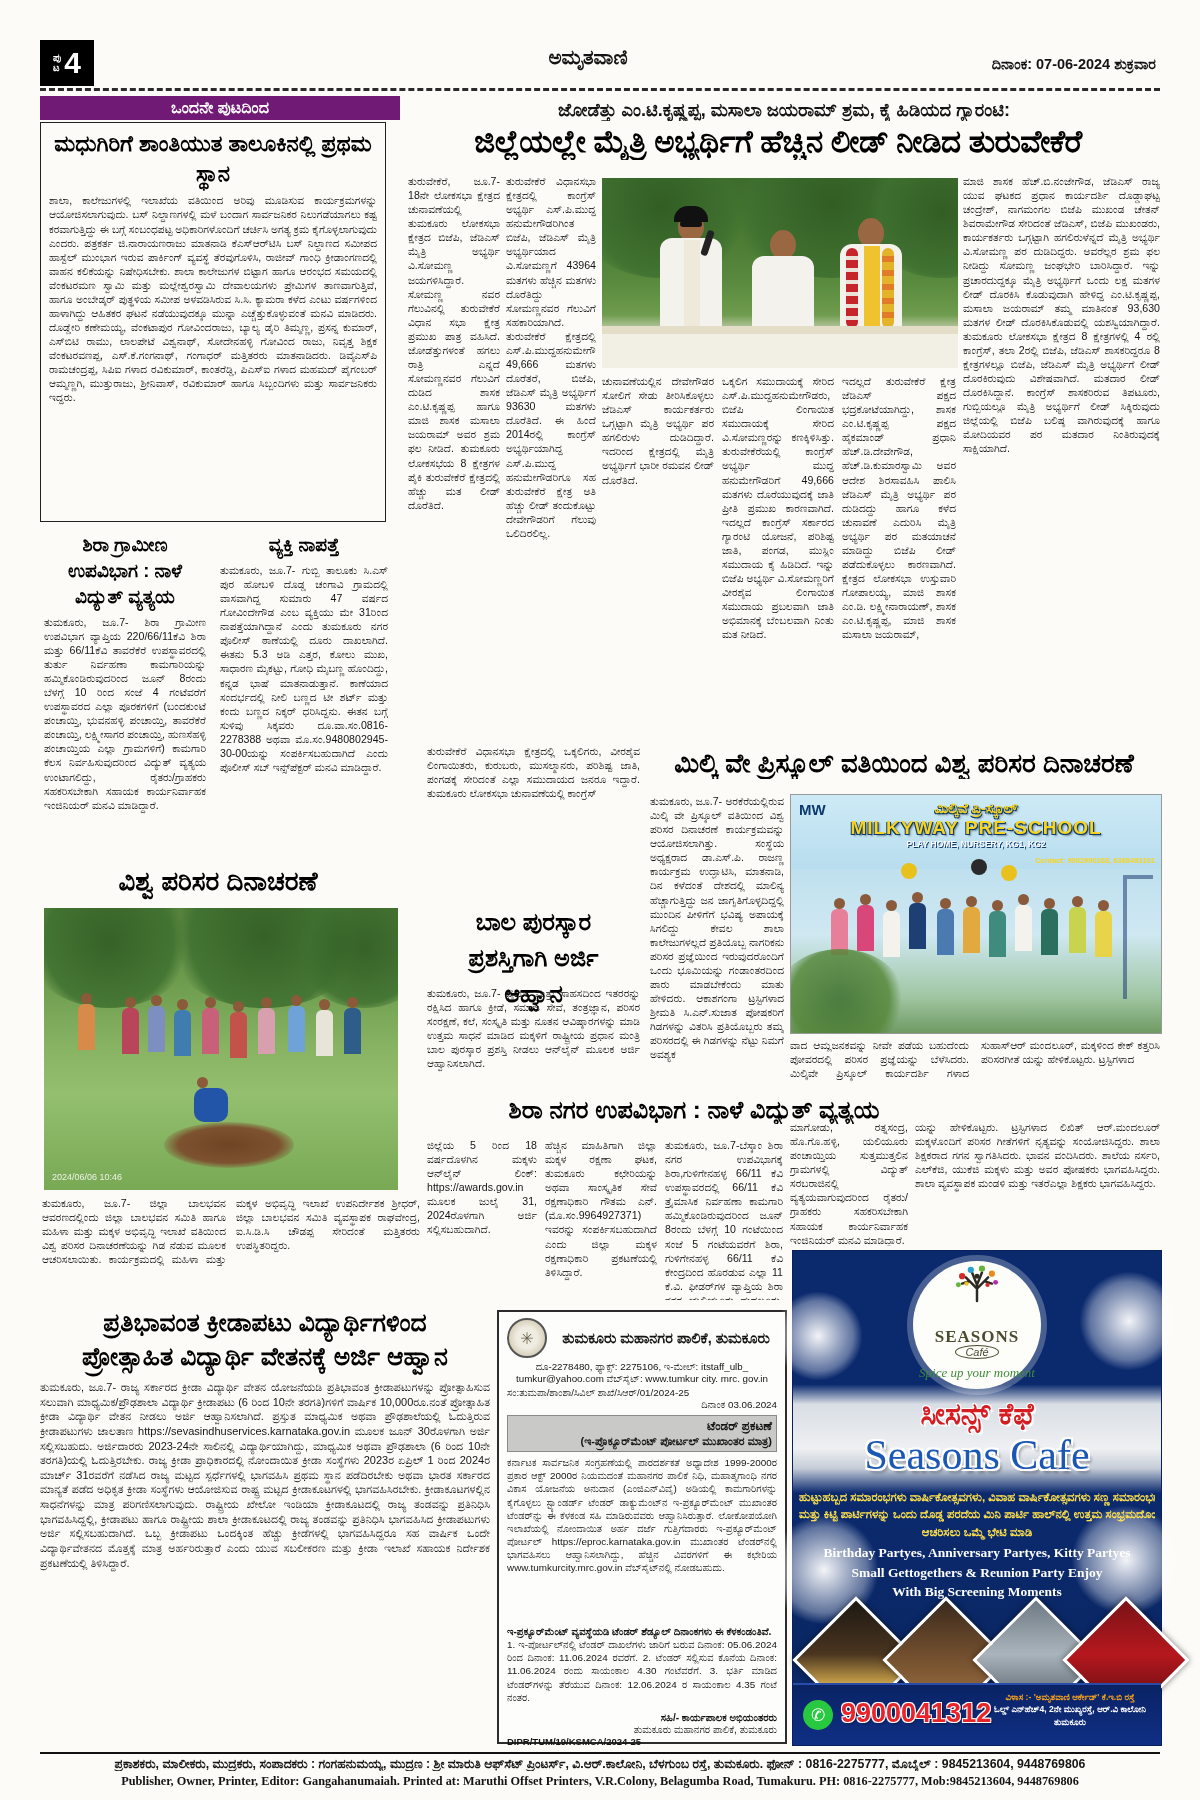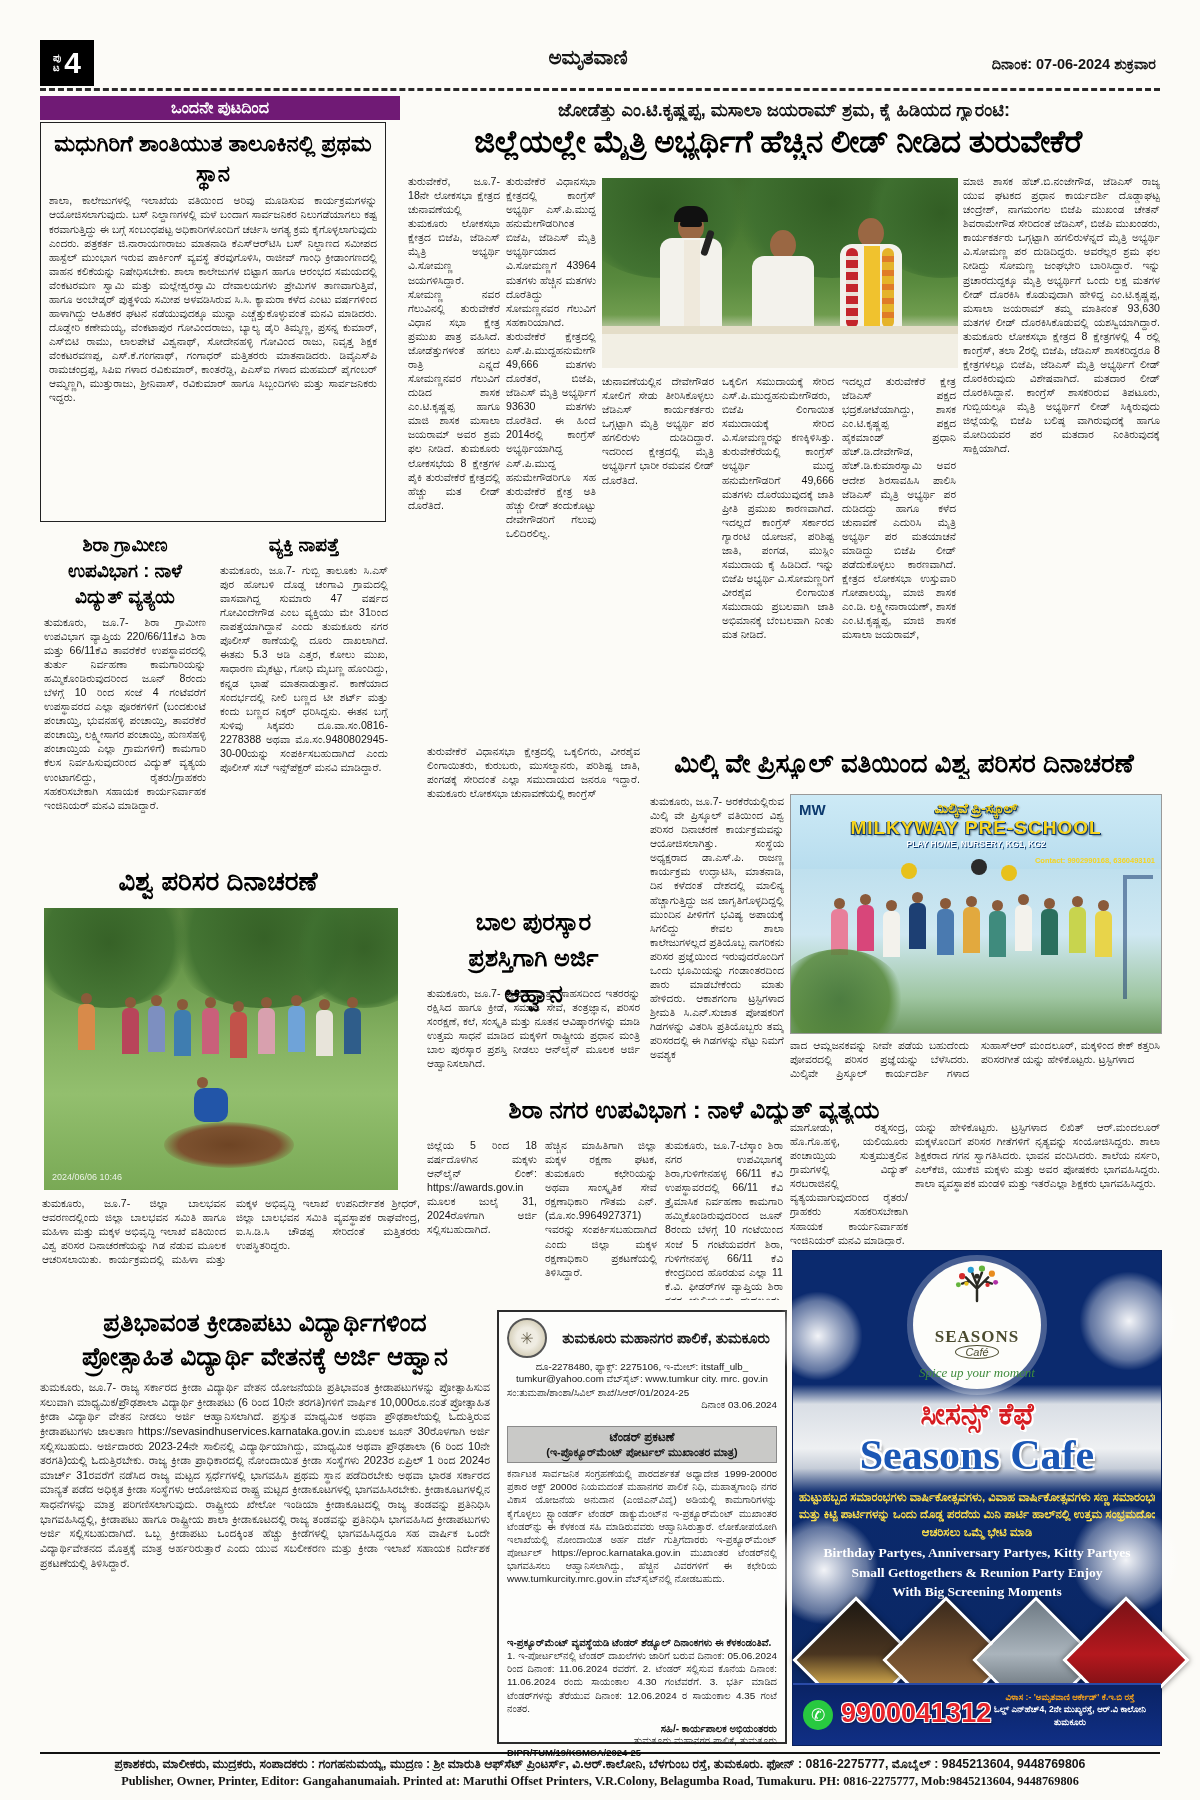--- a/index.html
+++ b/index.html
@@ -44,21 +44,21 @@
   .tender{border:2px solid #2c2c2c;background:#fdfdfb;font-size:10.2px;}
   .tender .graybar{background:#c9c9c7;border:1px solid #8a8a8a;text-align:center;font-weight:bold;font-size:12px;padding:2px 4px;line-height:1.35;}
   .seal{width:36px;height:36px;border-radius:50%;border:2px solid #555;background:radial-gradient(circle,#efece2 40%,#d8d2bd 70%);display:flex;align-items:center;justify-content:center;font-size:16px;color:#6b6450;}
   
   .ad{background:linear-gradient(180deg,#0b2a6e 0%,#0b2a6e 27%,#d9dee5 31%,#eef0f2 40%,#c6cdd8 44%,#0b2a6e 49%,#0a2763 84%,#10307c 100%);}
   .ad .logo-circle{position:absolute;left:50%;transform:translateX(-50%);border-radius:50%;background:#fdfdfa;box-shadow:0 0 0 6px rgba(255,255,255,.25);}
   .dia{position:absolute;width:84px;height:84px;transform:rotate(45deg);border:3px solid #fff;overflow:hidden;box-shadow:0 0 6px rgba(0,0,0,.5);}
   .wa{display:inline-flex;width:30px;height:30px;border-radius:50%;background:#28c940;color:#fff;align-items:center;justify-content:center;font-size:17px;vertical-align:middle;}
   .phone-big{font-size:27px;font-weight:bold;color:#e8232a;text-shadow:-1px -1px 0 #fff,1px -1px 0 #fff,-1px 1px 0 #fff,1px 1px 0 #fff,2px 2px 2px rgba(0,0,0,.4);}
   .kn-cafe{font-size:30px;font-weight:bold;color:#d61d22;text-shadow:-1px -1px 0 #fff,1px -1px 0 #fff,-1px 1px 0 #fff,2px 2px 0 #fff;}
-  .en-cafe{font-size:42px;font-weight:bold;color:#1b57b5;font-family:"Liberation Serif","DejaVu Serif",serif;
+  .en-cafe{font-size:42px;font-weight:normal;color:#1b57b5;font-family:"Liberation Serif","DejaVu Serif",serif;
            text-shadow:-2px -2px 0 #fff,2px -2px 0 #fff,-2px 2px 0 #fff,2px 2px 0 #fff,3px 4px 3px rgba(0,0,0,.35);}
   .yellow-desc{color:#ffe14d;font-size:11.5px;font-weight:bold;line-height:1.5;}
   .white-desc{color:#fff;font-size:13.5px;font-weight:bold;line-height:1.45;font-family:"Liberation Serif","DejaVu Serif",serif;}
   .flower{position:absolute;border-radius:50%;background:radial-gradient(circle,rgba(255,255,255,.95) 0%,rgba(255,255,255,.35) 55%,transparent 70%);}
   .banner-title{font-weight:bold;color:#f6d41f;text-shadow:1px 1px 0 #0d3a6e,-1px 1px 0 #0d3a6e,2px 2px 2px rgba(0,0,0,.4);}
   .footer-line{font-weight:bold;font-size:12.3px;text-align:center;white-space:nowrap;overflow:hidden;}
 </style>
 </head>
 <body>
 
@@ -212,21 +212,21 @@
   </div>
 
   <div class="abs tender" style="left:497px;top:1310px;width:290px;height:434px;padding:6px 8px;box-sizing:border-box;">
     <div style="display:flex;align-items:center;gap:8px;">
       <div class="seal">✳</div>
       <div style="flex:1;text-align:center;font-weight:bold;font-size:14.5px;">ತುಮಕೂರು ಮಹಾನಗರ ಪಾಲಿಕೆ, ತುಮಕೂರು</div>
     </div>
     <div class="ctr" style="font-size:9.8px;margin-top:3px;">ದೂ-2278480, ಫ್ಯಾಕ್ಸ್: 2275106, ಇ-ಮೇಲ್: itstaff_ulb_ tumkur@yahoo.com ವೆಬ್‌ಸೈಟ್: www.tumkur city. mrc. gov.in</div>
     <div style="font-size:9.8px;margin-top:2px;">ಸಂ:ತುಮಪಾ/ಶಾಂಶಾ/ಸಿವಿಲ್ ಶಾಖೆ/ಸಿಆರ್/01/2024-25</div>
     <div style="font-size:9.8px;text-align:right;">ದಿನಾಂಕ 03.06.2024</div>
-    <div class="graybar" style="margin-top:15px;">
+    <div class="graybar" style="margin-top:4px;text-align:right;">
       <div>ಟೆಂಡರ್ ಪ್ರಕಟಣೆ</div>
       <div style="font-size:11px;">(ಇ-ಪ್ರೊಕ್ಯೂರ್‌ಮೆಂಟ್ ಪೋರ್ಟಲ್ ಮುಖಾಂತರ ಮಾತ್ರ)</div>
     </div>
     <div class="bt" style="margin-top:4px;font-size:9.9px;height:168px;">ಕರ್ನಾಟಕ ಸಾರ್ವಜನಿಕ ಸಂಗ್ರಹಣೆಯಲ್ಲಿ ಪಾರದರ್ಶಕತೆ ಅಧ್ಯಾದೇಶ 1999-2000ರ ಪ್ರಕಾರ ಆಕ್ಟ್ 2000ರ ನಿಯಮದಂತೆ ಮಹಾನಗರ ಪಾಲಿಕೆ ನಿಧಿ, ಮಹಾತ್ಮಗಾಂಧಿ ನಗರ ವಿಕಾಸ ಯೋಜನೆಯ ಅನುದಾನ (ಎಂಜಿಎನ್‌ವಿವೈ) ಅಡಿಯಲ್ಲಿ ಕಾಮಗಾರಿಗಳನ್ನು ಕೈಗೊಳ್ಳಲು ಸ್ಟ್ಯಾಂಡರ್ಡ್ ಟೆಂಡರ್ ಡಾಕ್ಯುಮೆಂಟ್‌ನ ಇ-ಪ್ರಕ್ಯೂರ್‌ಮೆಂಟ್ ಮುಖಾಂತರ ಟೆಂಡರ್‌ನ್ನು ಈ ಕೆಳಕಂಡ ಸಹಿ ಮಾಡಿರುವವರು ಆಹ್ವಾನಿಸಿರುತ್ತಾರೆ. ಲೋಕೋಪಯೋಗಿ ಇಲಾಖೆಯಲ್ಲಿ ನೋಂದಾಯಿತ ಅರ್ಹ ದರ್ಜೆ ಗುತ್ತಿಗೆದಾರರು ಇ-ಪ್ರಕ್ಯೂರ್‌ಮೆಂಟ್ ಪೋರ್ಟಲ್ https://eproc.karnataka.gov.in ಮುಖಾಂತರ ಟೆಂಡರ್‌ನಲ್ಲಿ ಭಾಗವಹಿಸಲು ಆಹ್ವಾನಿಸಲಾಗಿದ್ದು, ಹೆಚ್ಚಿನ ವಿವರಗಳಿಗೆ ಈ ಕಛೇರಿಯ www.tumkurcity.mrc.gov.in ವೆಬ್‌ಸೈಟ್‌ನಲ್ಲಿ ನೋಡಬಹುದು.</div>
     <div class="bold" style="font-size:10px;margin-top:2px;">ಇ-ಪ್ರಕ್ಯೂರ್‌ಮೆಂಟ್ ವ್ಯವಸ್ಥೆಯಡಿ ಟೆಂಡರ್ ಶೆಡ್ಯೂಲ್ ದಿನಾಂಕಗಳು ಈ ಕೆಳಕಂಡಂತಿವೆ.</div>
     <div class="bt" style="font-size:9.9px;height:74px;">1. ಇ-ಪೋರ್ಟಲ್‌ನಲ್ಲಿ ಟೆಂಡರ್ ದಾಖಲೆಗಳು ಜಾರಿಗೆ ಬರುವ ದಿನಾಂಕ: 05.06.2024 ರಿಂದ ದಿನಾಂಕ: 11.06.2024 ರವರೆಗೆ. 2. ಟೆಂಡರ್ ಸಲ್ಲಿಸುವ ಕೊನೆಯ ದಿನಾಂಕ: 11.06.2024 ರಂದು ಸಾಯಂಕಾಲ 4.30 ಗಂಟೆವರೆಗೆ. 3. ಭರ್ತಿ ಮಾಡಿದ ಟೆಂಡರ್‌ಗಳನ್ನು ತೆರೆಯುವ ದಿನಾಂಕ: 12.06.2024 ರ ಸಾಯಂಕಾಲ 4.35 ಗಂಟೆ ನಂತರ.</div>
     <div style="font-size:10px;text-align:right;font-weight:bold;">ಸಹಿ/- ಕಾರ್ಯಪಾಲಕ ಅಭಿಯಂತರರು</div>
     <div style="font-size:10px;text-align:right;">ತುಮಕೂರು ಮಹಾನಗರ ಪಾಲಿಕೆ, ತುಮಕೂರು</div>
     <div style="font-size:9.5px;font-weight:bold;">DIPR/TUM/19/KSMCA/2024-25</div>
   </div>

